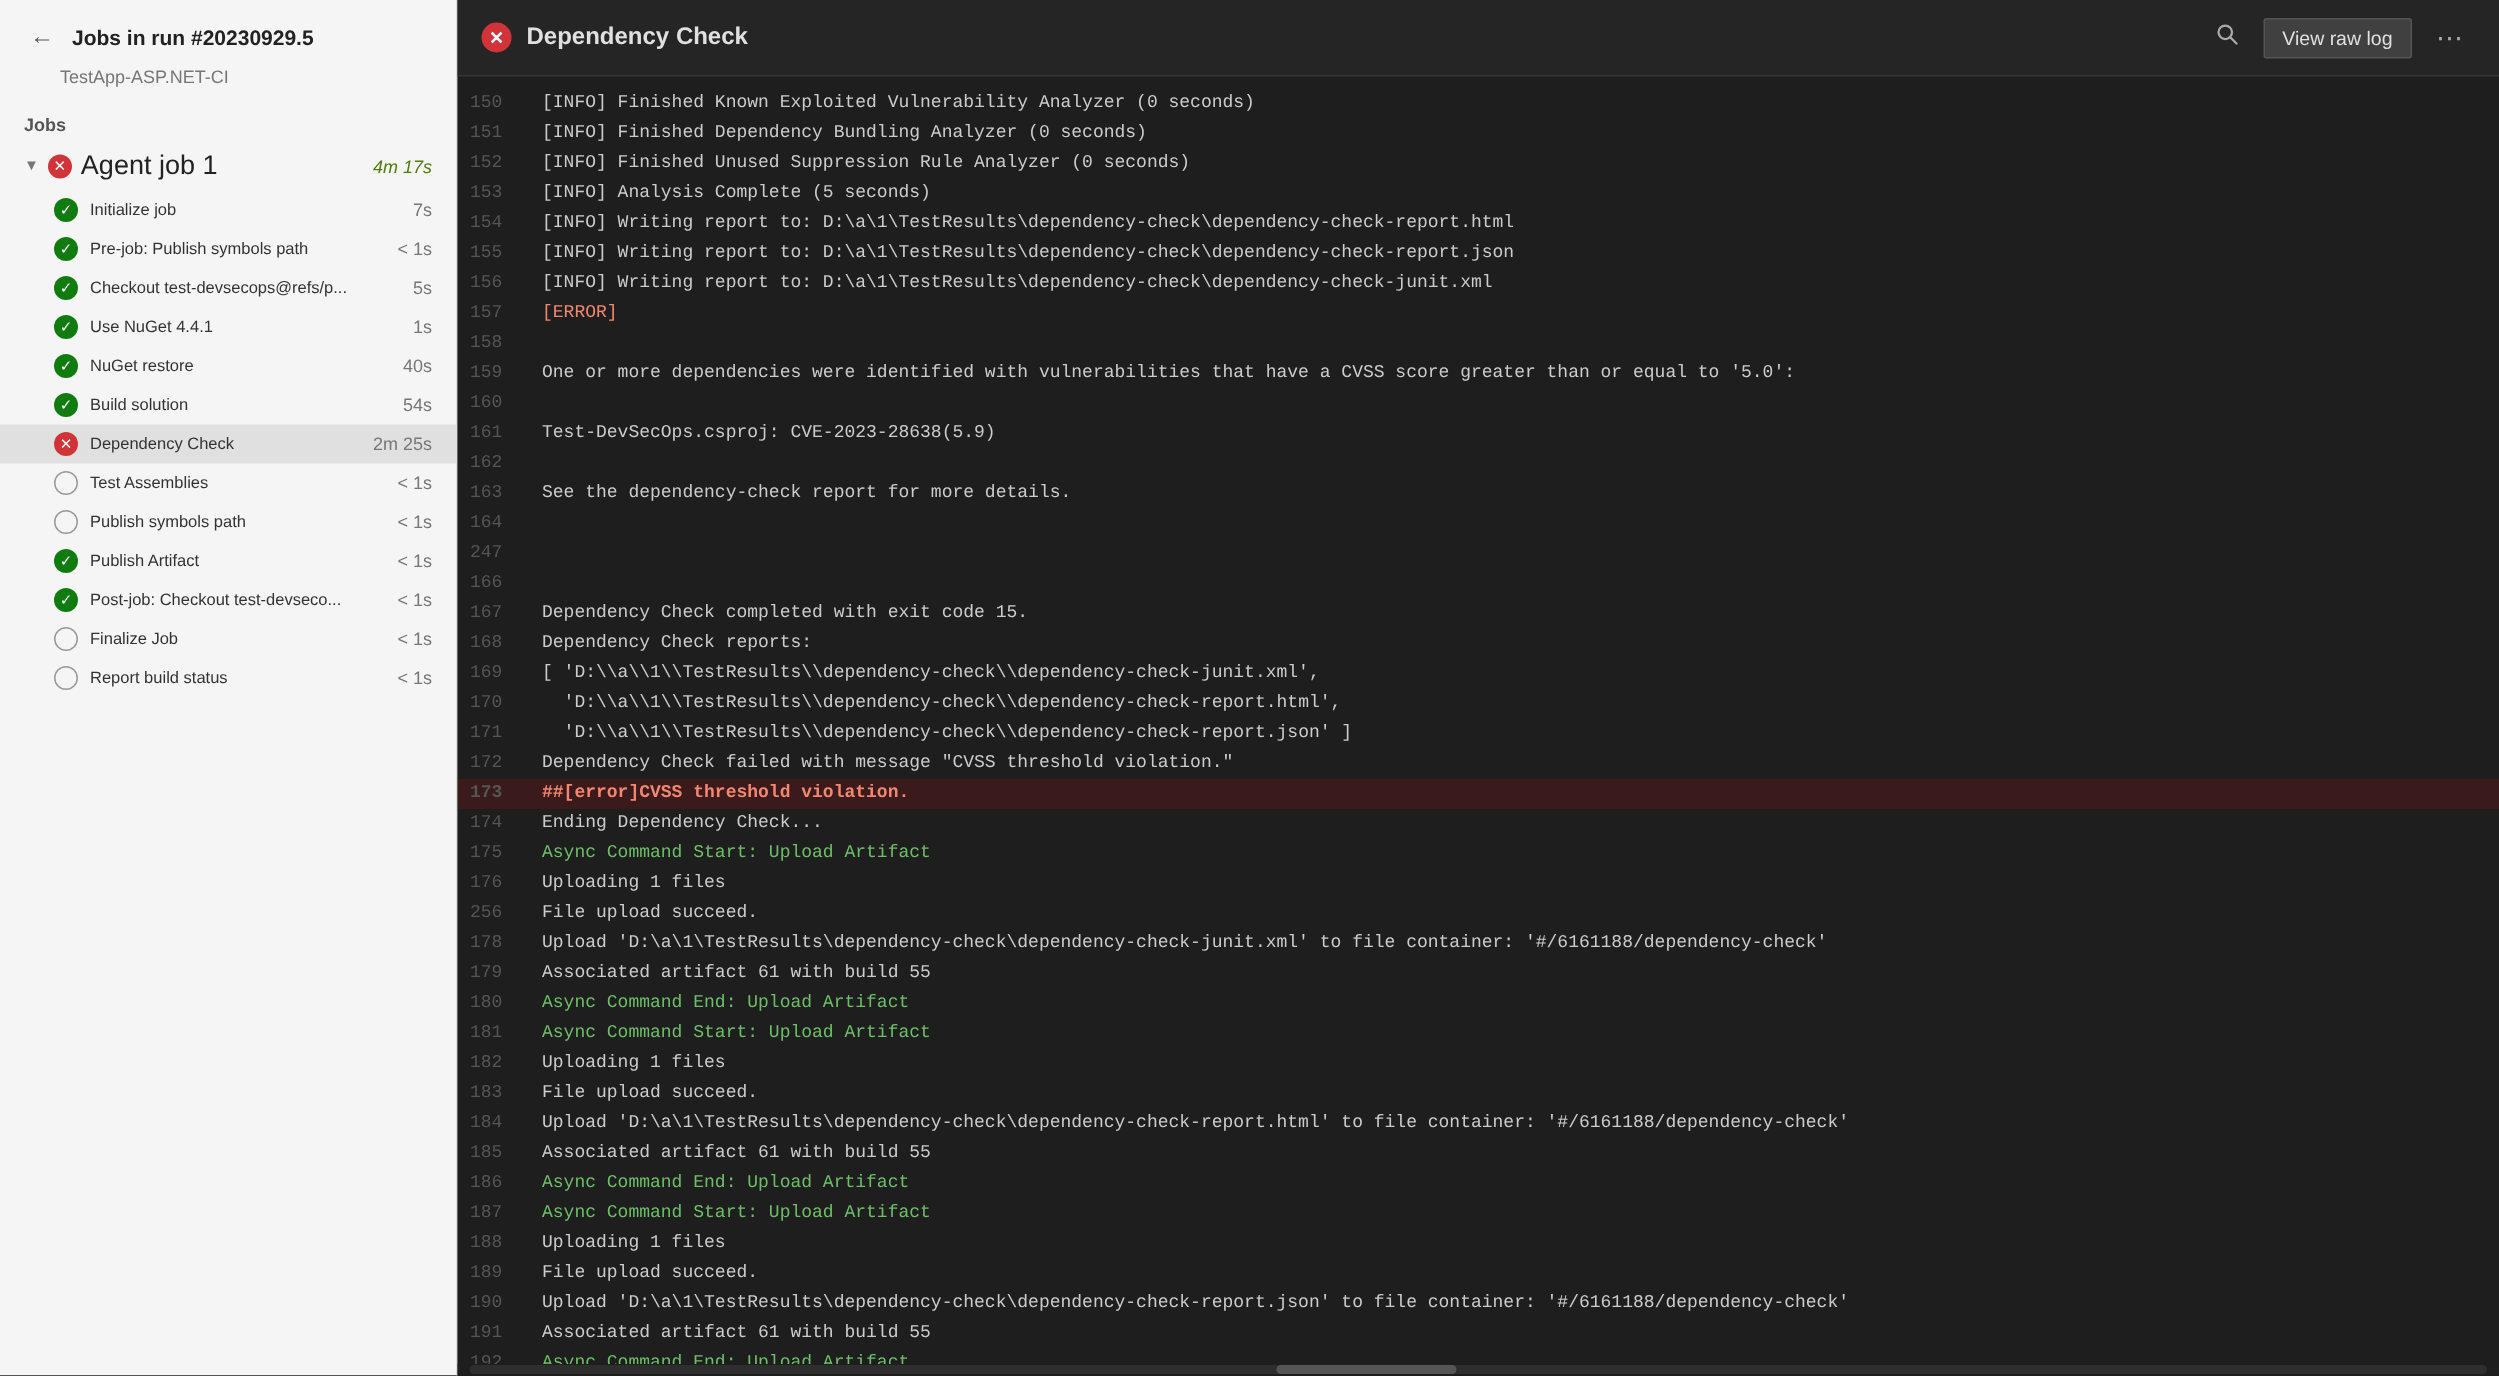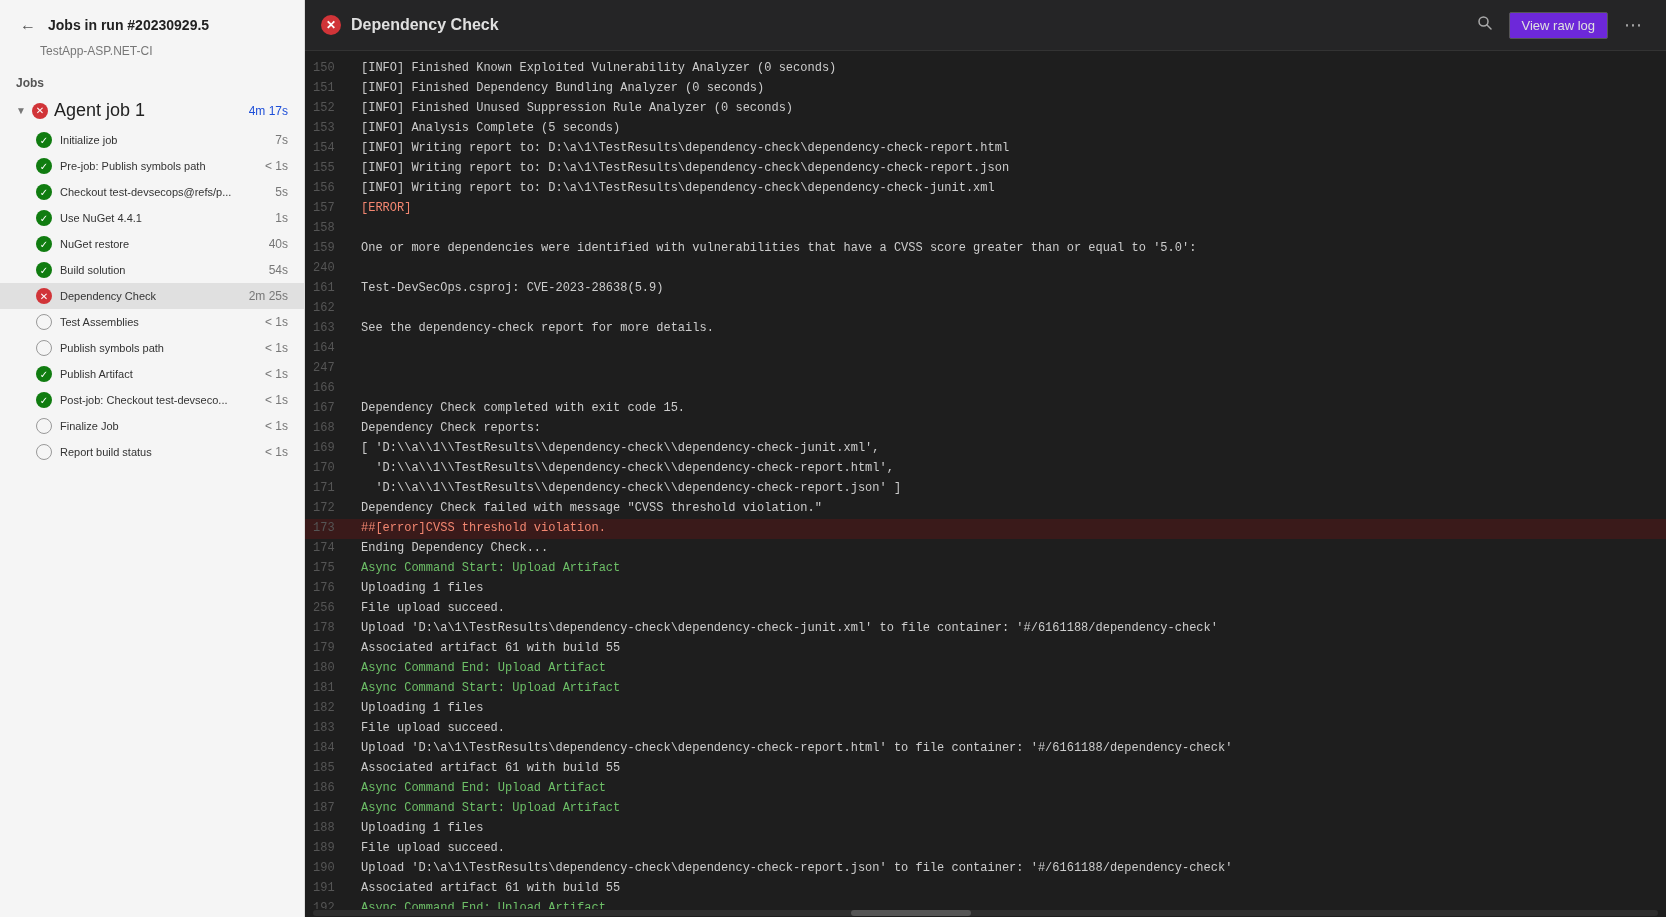--- a/index.html
+++ b/index.html
@@ -69,21 +69,22 @@
 
     .agent-job-label {
       font-size: 18px;
       font-weight: 400;
       flex: 1;
       color: #222;
     }
 
     .agent-job-time {
       font-size: 12px;
-      color: #1d4ed8;
+      color: #4d7c0f;
+      font-style: italic;
     }
 
     .job-item {
       display: flex;
       align-items: center;
       padding: 5px 16px 5px 36px;
       gap: 8px;
       cursor: pointer;
     }
     .job-item.active { background: #e0e0e0; }
@@ -163,21 +164,21 @@
     .search-icon-btn {
       background: none;
       border: none;
       color: #aaa;
       cursor: pointer;
       font-size: 16px;
       padding: 4px 8px;
     }
 
     .view-raw-btn {
-      background: #6d28d9;
+      background: #404040;
       color: #e0e0e0;
       border: 1px solid #555;
       padding: 5px 12px;
       font-size: 13px;
       cursor: pointer;
       border-radius: 2px;
     }
 
     .more-btn {
       background: none;
@@ -200,20 +201,21 @@
 
     .log-line {
       display: flex;
       align-items: flex-start;
       padding: 0 8px;
       min-height: 20px;
     }
 
     .log-line.error-highlight {
       background: #3a1a1a;
+      font-weight: bold;
     }
 
     .log-line-num {
       color: #555;
       min-width: 36px;
       margin-right: 12px;
       user-select: none;
       flex-shrink: 0;
     }
 
@@ -397,21 +399,21 @@
     </div>
       <div class="log-line">
       <span class="log-line-num">158</span>
       <span class="log-line-content"></span>
     </div>
       <div class="log-line">
       <span class="log-line-num">159</span>
       <span class="log-line-content">One or more dependencies were identified with vulnerabilities that have a CVSS score greater than or equal to '5.0':</span>
     </div>
       <div class="log-line">
-      <span class="log-line-num">240</span>
+      <span class="log-line-num">160</span>
       <span class="log-line-content"></span>
     </div>
       <div class="log-line">
       <span class="log-line-num">161</span>
       <span class="log-line-content">Test-DevSecOps.csproj: CVE-2023-28638(5.9)</span>
     </div>
       <div class="log-line">
       <span class="log-line-num">162</span>
       <span class="log-line-content"></span>
     </div>

